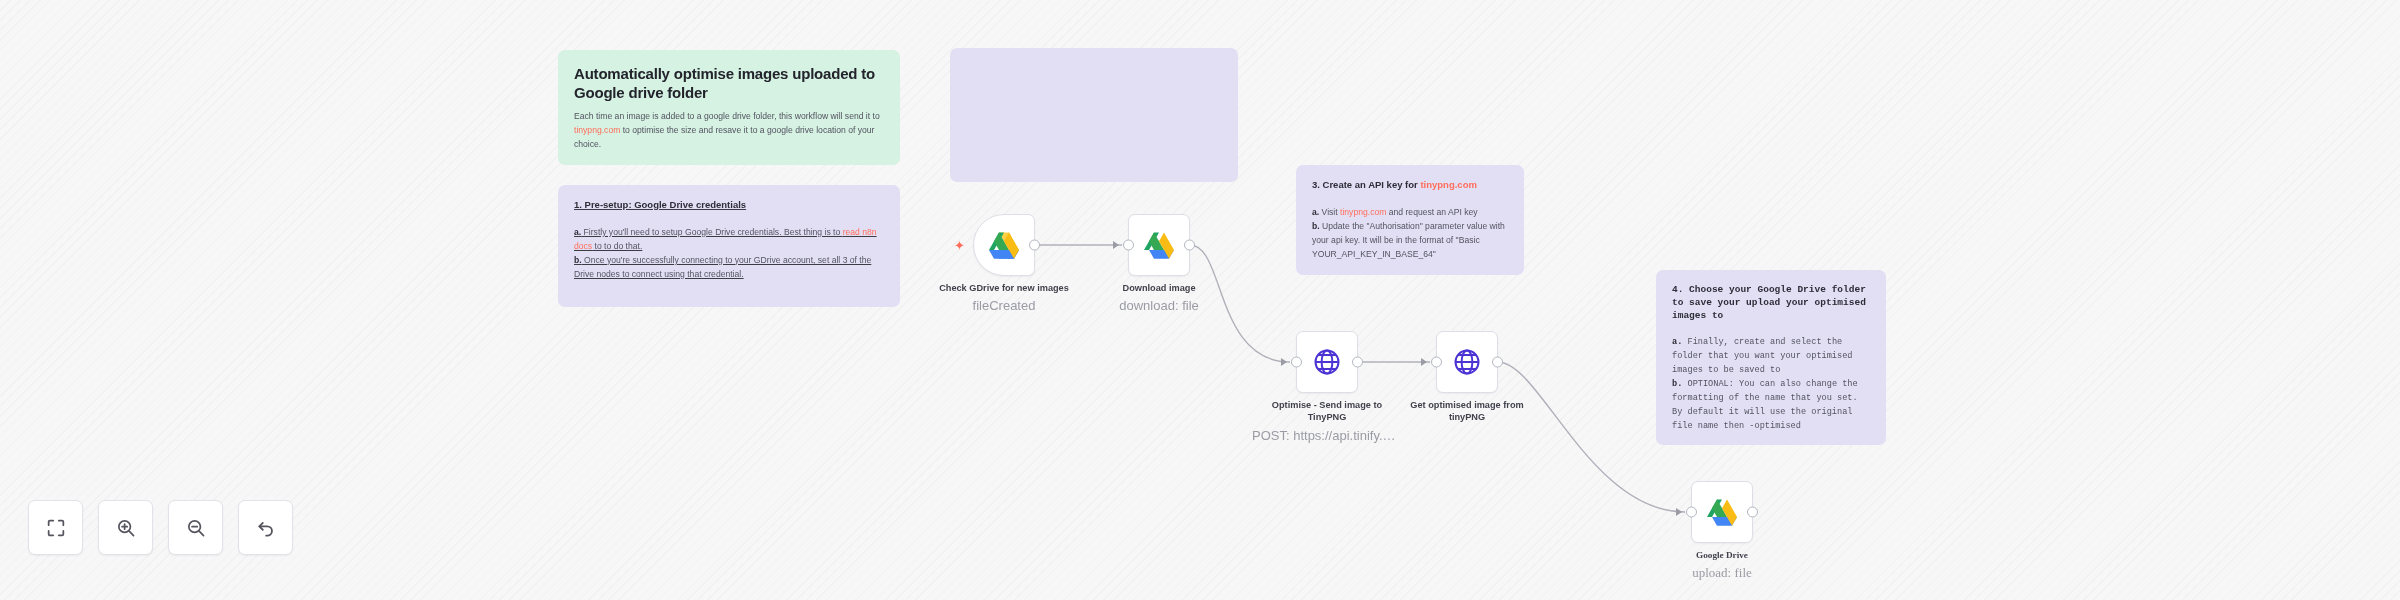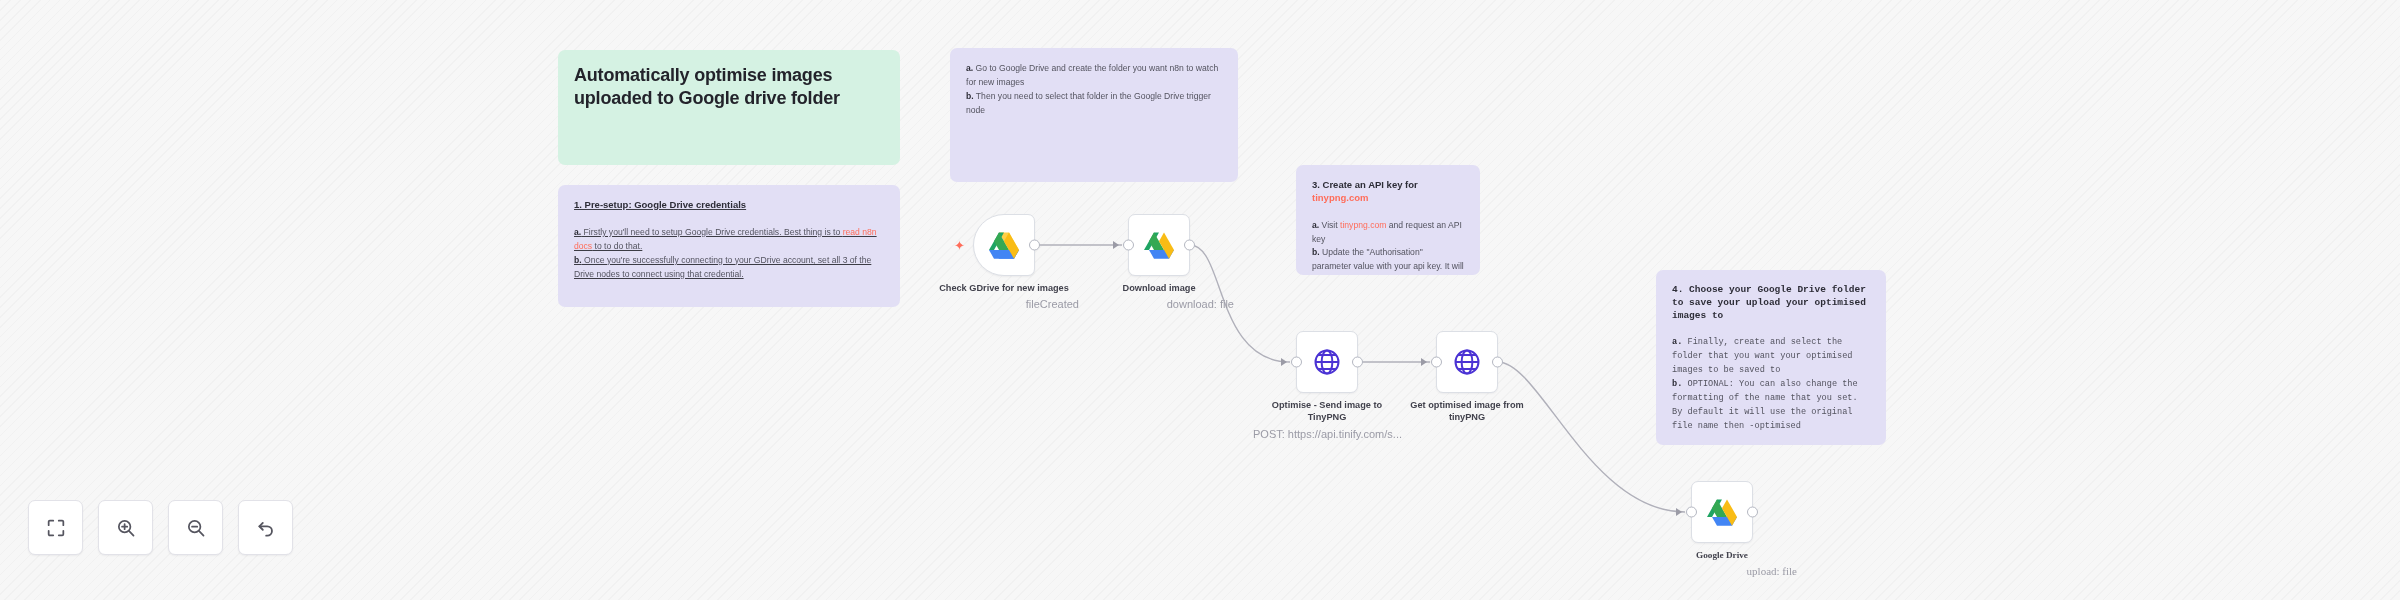--- a/index.html
+++ b/index.html
@@ -21,21 +21,21 @@
     position: absolute;
     border-radius: 7px;
     padding: 14px 16px;
     line-height: 1.45;
     color: #3c3c45;
     overflow: hidden;
   }
   .note.green { background: #d5f2e3; }
   .note.purple { background: #e2dff5; }
   .note h3 {
-    font-size: 18px;
+    font-size: 15px;
     font-weight: 700;
     line-height: 1.28;
     color: #23232b;
     margin-bottom: 8px;
     letter-spacing: -0.2px;
   }
   .note h4 {
     font-size: 9.5px;
     font-weight: 700;
     color: #2d2d37;
@@ -99,27 +99,26 @@
     transform: translateX(-50%);
     width: 150px;
     text-align: center;
     font-size: 9.2px;
     font-weight: 700;
     color: #42424d;
     line-height: 1.35;
   }
   .node-sub {
     margin-top: 3px;
-    font-size: 11px;
+    font-size: 13px;
     font-weight: 400;
     color: #9b9ba6;
     white-space: nowrap;
     overflow: hidden;
     text-overflow: ellipsis;
-    text-align: right;
   }
 
   svg.wires { position: absolute; inset: 0; width: 2400px; height: 600px; pointer-events: none; }
 
   
   #toolbar { position: absolute; left: 28px; top: 500px; display: flex; gap: 15px; }
   .tb-btn {
     width: 55px; height: 55px;
     background: #ffffff;
     border: 1px solid #e2e2e8;
@@ -139,32 +138,32 @@
     <g fill="none" stroke="#b0b0ba" stroke-width="1.4">
       <path d="M1035,245 L1122,245"></path>
       <path d="M1190,245 C1225,245 1215,362 1290,362"></path>
       <path d="M1358,362 L1430,362"></path>
       <path d="M1498,362 C1540,362 1590,512 1685,512"></path>
     </g>
   </svg>
 
   <div class="note green" style="left:558px; top:50px; width:342px; height:115px;">
     <h3>Automatically optimise images uploaded to Google drive folder</h3>
+    <p><span>Each time an image is added to a google drive folder, this workflow will send it to </span><span class="lnk">tinypng.com</span><span> to optimise the size and resave it to a google drive location of your choice.</span></p>
   </div>
 
   <div class="note purple" style="left:558px; top:185px; width:342px; height:122px;text-decoration:underline;">
     <h4>1. Pre-setup: Google Drive credentials</h4>
     <p><b>a.</b><span> Firstly you'll need to setup Google Drive credentials. Best thing is to </span><span class="lnk">read n8n docs</span><span> to to do that.</span><br><b>b.</b><span> Once you're successfully connecting to your GDrive account, set all 3 of the Drive nodes to connect using that credential.</span></p>
   </div>
 
   <div class="note purple" style="left:950px; top:48px; width:288px; height:134px;">
-    <p><b>a.</b><span> Go to Google Drive and create the folder you want n8n to watch for new images</span><br><b>b.</b><span> Then you need to select that folder in the Google Drive trigger node</span></p>
-  </div>
-
-  <div class="note purple" style="left:1296px; top:165px; width:184px; height:110px;">
+  </div>
+
+  <div class="note purple" style="left:1296px; top:165px; width:228px; height:110px;">
     <h4><span>3. Create an API key for </span><span class="lnk">tinypng.com</span></h4>
     <p><b>a.</b><span> Visit </span><span class="lnk">tinypng.com</span><span> and request an API key</span><br><b>b.</b><span> Update the "Authorisation" parameter value with your api key. It will be in the format of "Basic YOUR_API_KEY_IN_BASE_64"</span></p>
   </div>
 
   <div class="note purple" style="left:1656px; top:270px; width:230px; height:175px;font-family:Liberation Mono, monospace;">
     <h4>4. Choose your Google Drive folder to save your upload your optimised images to</h4>
     <p><b>a.</b><span> Finally, create and select the folder that you want your optimised images to be saved to</span><br><b>b.</b><span> OPTIONAL: You can also change the formatting of the name that you set. By default it will use the original file name then -optimised</span></p>
   </div>
 
   <div class="node" style="left:973px; top:214px;">

